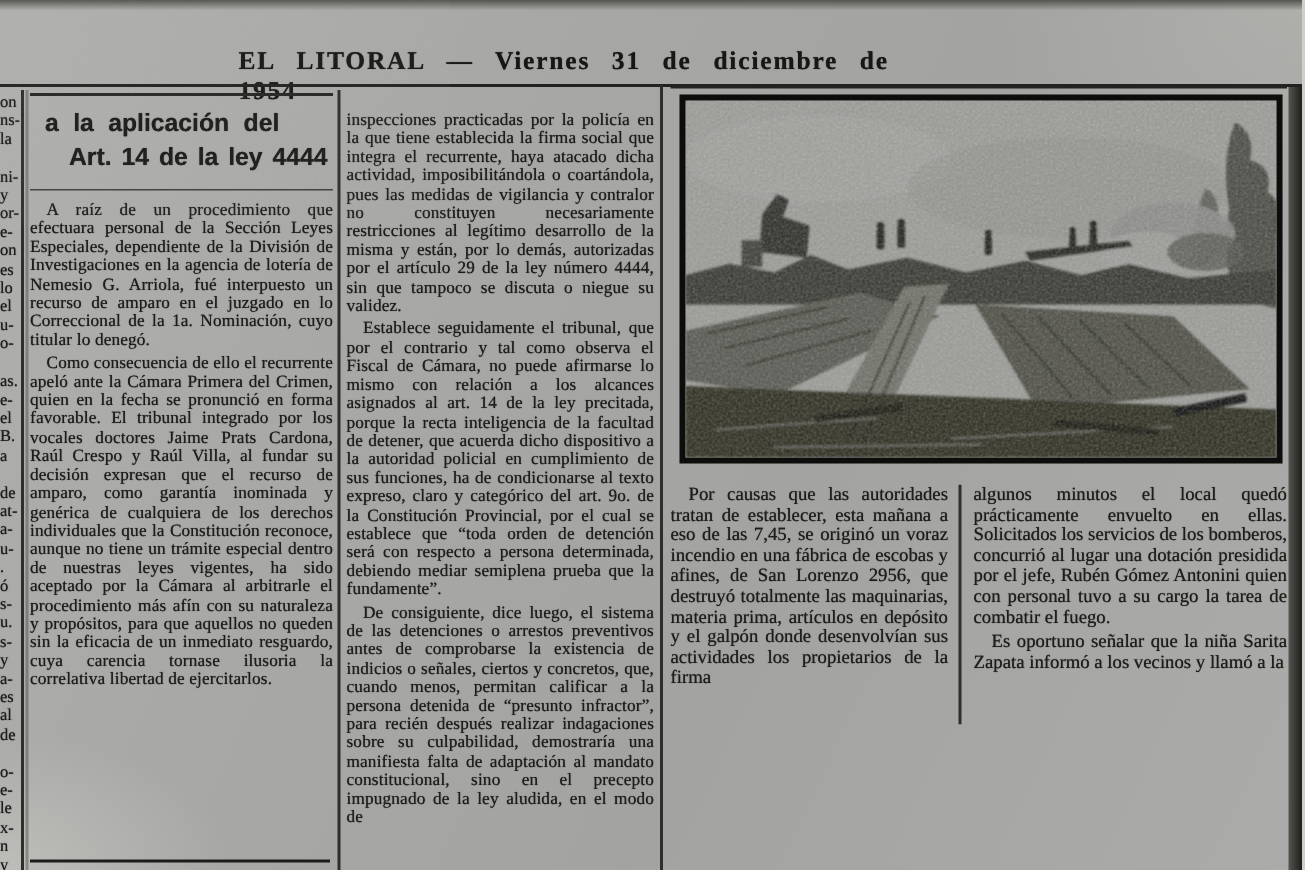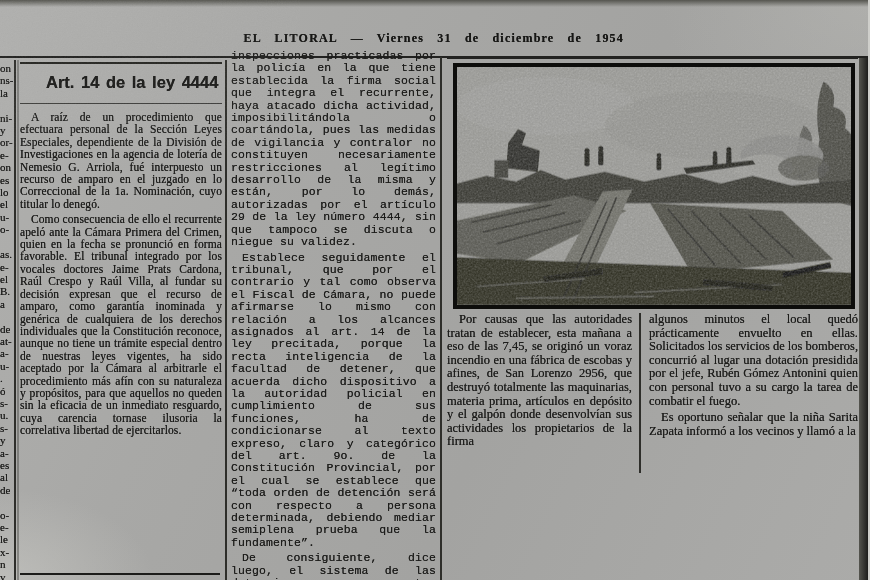--- a/index.html
+++ b/index.html
@@ -10,22 +10,22 @@
       radial-gradient(220px 130px at 0% 100%, rgba(205,205,200,.55), transparent 70%),
       radial-gradient(300px 200px at 100% 0%, rgba(190,190,185,.35), transparent 70%),
       linear-gradient(115deg,#b0b0ae 0%,#a8a8a6 30%,#a3a3a1 60%,#ababa9 100%);
     font-family:"Liberation Serif","DejaVu Serif",serif;
     color:#1d1d1b;
     text-shadow:0 0 .6px rgba(25,25,25,.85);
   }
   .grain { position:absolute; inset:0; z-index:60; pointer-events:none; opacity:.55; }
   .top-shadow { position:absolute; top:0; left:0; right:0; height:7px; z-index:5;
     background:linear-gradient(#55554f, rgba(85,85,79,0)); }
-  .masthead { position:absolute; top:31px; left:144px; width:480px; text-align:right;
-    font-weight:bold; font-size:12px; letter-spacing:1.2px; word-spacing:9px; color:#17171:5; color:#171715; }
+  .masthead { position:absolute; top:31px; left:159px; width:480px; text-align:left;
+    font-weight:bold; font-size:17px; letter-spacing:1.2px; word-spacing:9px; color:#17171:5; color:#171715; }
   .head-rule { position:absolute; top:56px; left:0; right:0; height:2px; background:#222220; }
 
   
   .sliver { position:absolute; left:0; top:62px; bottom:0; width:13px; overflow:hidden;
     font-size:11px; line-height:12.4px; text-align:left; white-space:pre-line; padding-right:1px; }
   .vrule { position:absolute; top:60px; bottom:0; width:2px; background:#2e2e2a; }
   .v1 { left:14px; box-shadow:3px 0 0 rgba(60,60,55,.4); }
   .v2 { left:225px; }
   .v3 { left:440px; top:57px; }
 
@@ -36,34 +36,34 @@
     padding:7px 0 9px; font-family:"Liberation Sans","DejaVu Sans",sans-serif;
     font-weight:bold; font-size:16.5px; line-height:23px; color:#1b1b19; }
   .lh2 { padding-left:10px; word-spacing:5px; }
   .lh3 { padding-left:26px; word-spacing:2px; }
   .bodytext p { margin:0 0 3px; text-indent:11px; text-align:justify;
     font-size:11.5px; line-height:12.4px; letter-spacing:.1px; }
   .law-body { margin-top:7px; }
   .col1-endrule { position:absolute; bottom:5px; left:0; width:200px; height:2px; background:#1c1c1a; }
 
   
-  .col2 { position:absolute; left:231px; top:50px; bottom:0; width:205px;font-family:Liberation Mono, monospace; }
+  .col2 { position:absolute; left:231px; top:74px; bottom:0; width:205px; }
   .col2 p:first-child { text-indent:0; }
 
   
   .fire { position:absolute; left:447px; top:57px; right:12px; bottom:0; border-top:2px solid #232321; }
   .fire-headline { margin:6px 0 3px; font-family:"Liberation Sans","DejaVu Sans",sans-serif;
     font-weight:bold; font-size:26px; line-height:30px; letter-spacing:-1px; color:#141412; }
   .fire-headline div { white-space:nowrap; transform:scaleX(.68); transform-origin:left; }
   .photo-frame { margin-top:4px; margin-left:6px; width:402px; height:246px;
     border:4px solid #0d0d0b; background:#98989 4; background:#989894; position:relative; overflow:hidden; }
   .photo-frame svg { display:block; width:100%; height:100%; }
   .fire-caption { margin:6px 0 0 4px; width:404px; font-weight:bold; font-size:13px;
     text-align:justify; text-align-last:justify; color:#1a1a18; }
-  .fire-cols { display:flex; margin-top:4px; height:160px; overflow:hidden; }
+  .fire-cols { display:flex; margin-top:14px; height:160px; overflow:hidden; }
   .fcolA { width:192px; padding-right:7px; }
   .fdiv { width:2px; background:#2e2e2a; }
   .fcolB { flex:1; padding-left:8px; }
   .fire-cols p { margin:0 0 3px; text-indent:12px; text-align:justify;
     font-size:12.5px; line-height:13.6px; }
   .fire-cols p.noindent { text-indent:0; }
 
   .right-band { position:absolute; right:2px; top:58px; bottom:0; width:9px; z-index:40;
     background:linear-gradient(90deg,#55554f,#1e1e1c); }
   .right-edge { position:absolute; right:0; top:0; bottom:0; width:2px; background:#cfcfcb; z-index:41; }
@@ -123,20 +123,21 @@
 le
 x-
 n
 y
 da
 a</div>
   <div class="vrule v1"></div>
 
   <div class="col1">
     <div class="law-headline">
+      <div class="lh2">a la aplicación del</div>
       <div class="lh3">Art. 14 de la ley 4444</div>
     </div>
     <div class="law-body bodytext">
       <p>A raíz de un procedimiento que efectuara personal de la Sección Leyes Especiales, dependiente de la División de Investigaciones en la agencia de lotería de Nemesio G. Arriola, fué interpuesto un recurso de amparo en el juzgado en lo Correccional de la 1a. Nominación, cuyo titular lo denegó.</p>
       <p>Como consecuencia de ello el recurrente apeló ante la Cámara Primera del Crimen, quien en la fecha se pronunció en forma favorable. El tribunal integrado por los vocales doctores Jaime Prats Cardona, Raúl Crespo y Raúl Villa, al fundar su decisión expresan que el recurso de amparo, como garantía inominada y genérica de cualquiera de los derechos individuales que la Constitución reconoce, aunque no tiene un trámite especial dentro de nuestras leyes vigentes, ha sido aceptado por la Cámara al arbitrarle el procedimiento más afín con su naturaleza y propósitos, para que aquellos no queden sin la eficacia de un inmediato resguardo, cuya carencia tornase ilusoria la correlativa libertad de ejercitarlos.</p>
     </div>
     <div class="col1-endrule"></div>
   </div>
 
   <div class="vrule v2"></div>

